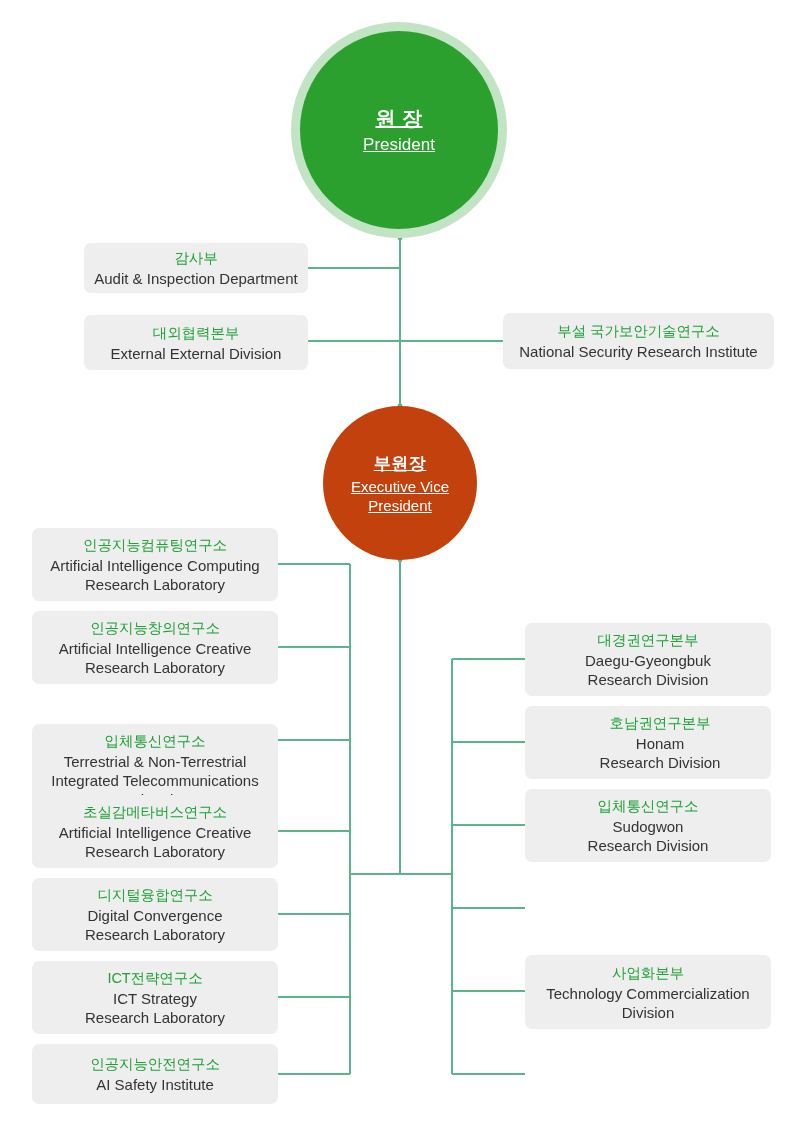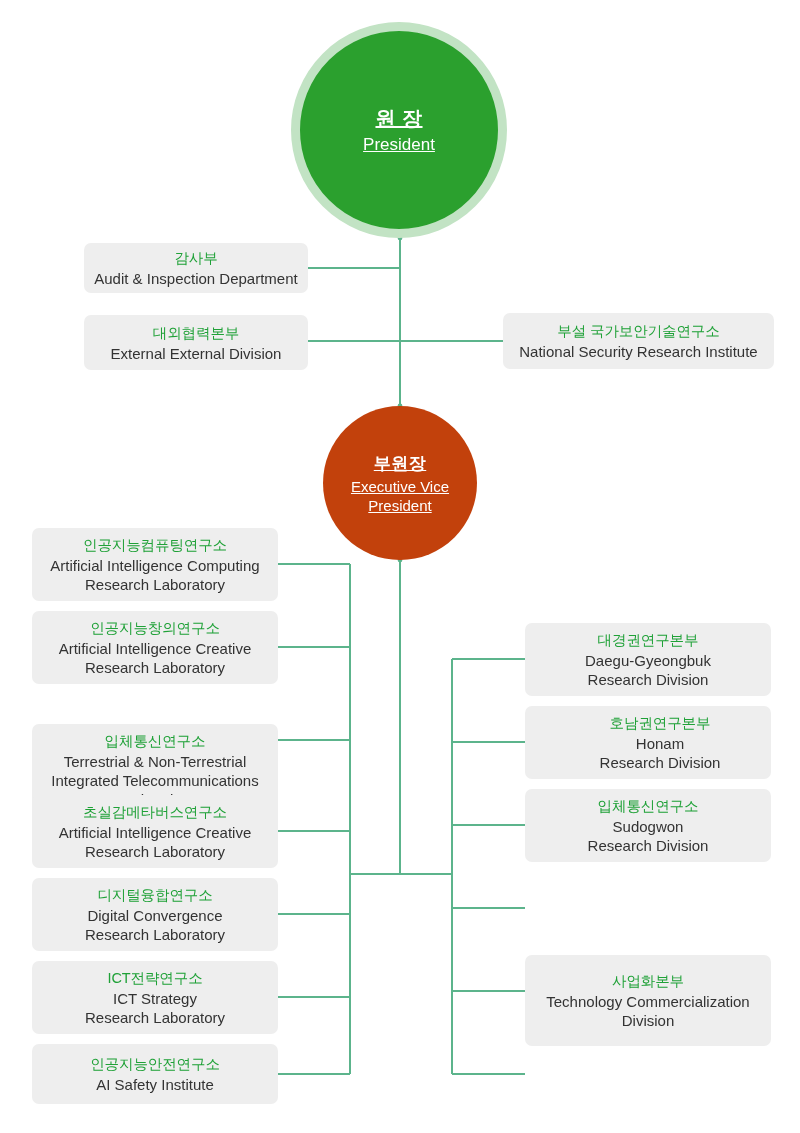--- a/index.html
+++ b/index.html
@@ -125,21 +125,21 @@
   #box-metaverse    { left: 32px;  top: 795px; width: 246px; height: 73px; }
   #box-digital      { left: 32px;  top: 878px; width: 246px; height: 73px; }
   #box-ict          { left: 32px;  top: 961px; width: 246px; height: 73px; }
   #box-ai-safety    { left: 32px;  top: 1044px; width: 246px; height: 60px; }
 
   
   #box-daegu        { left: 525px; top: 623px; width: 246px; height: 73px; }
   #box-honam        { left: 525px; top: 706px; width: 246px; height: 73px; padding-left: 32px; }
   #box-sudogwon     { left: 525px; top: 789px; width: 246px; height: 73px; }
   #box-planning     { left: 525px; top: 872px; width: 246px; height: 73px; }
-  #box-commercial   { left: 525px; top: 955px; width: 246px; height: 91px; }
+  #box-commercial   { left: 525px; top: 955px; width: 246px; height: 74px; }
   #box-admin        { left: 525px; top: 1038px; width: 246px; height: 73px; }
 </style>
 </head>
 <body>
 
 <div id="org-chart">
 
   <svg class="lines" viewBox="0 0 800 1133" width="800" height="1133" aria-hidden="true">
     <g stroke="#5cb48c" stroke-width="1.4" fill="none" shape-rendering="crispEdges">
 

